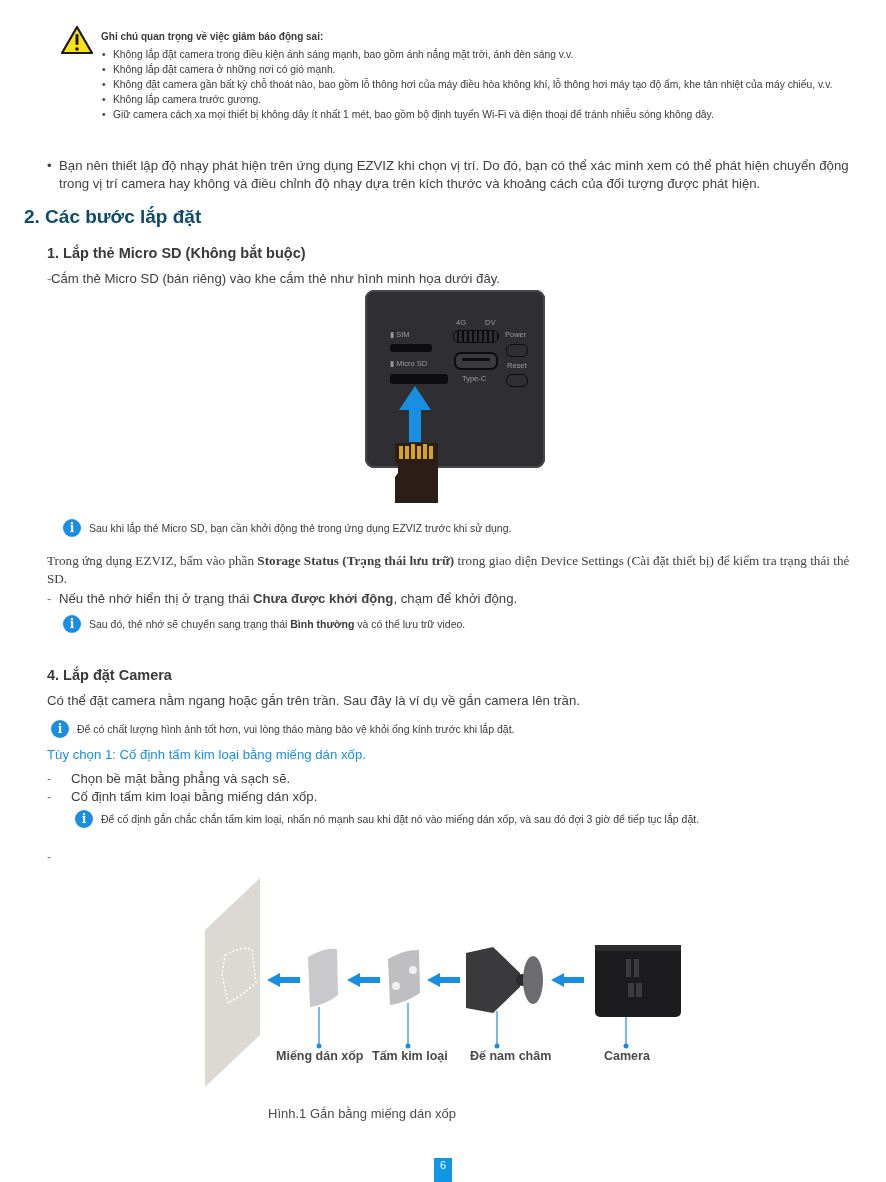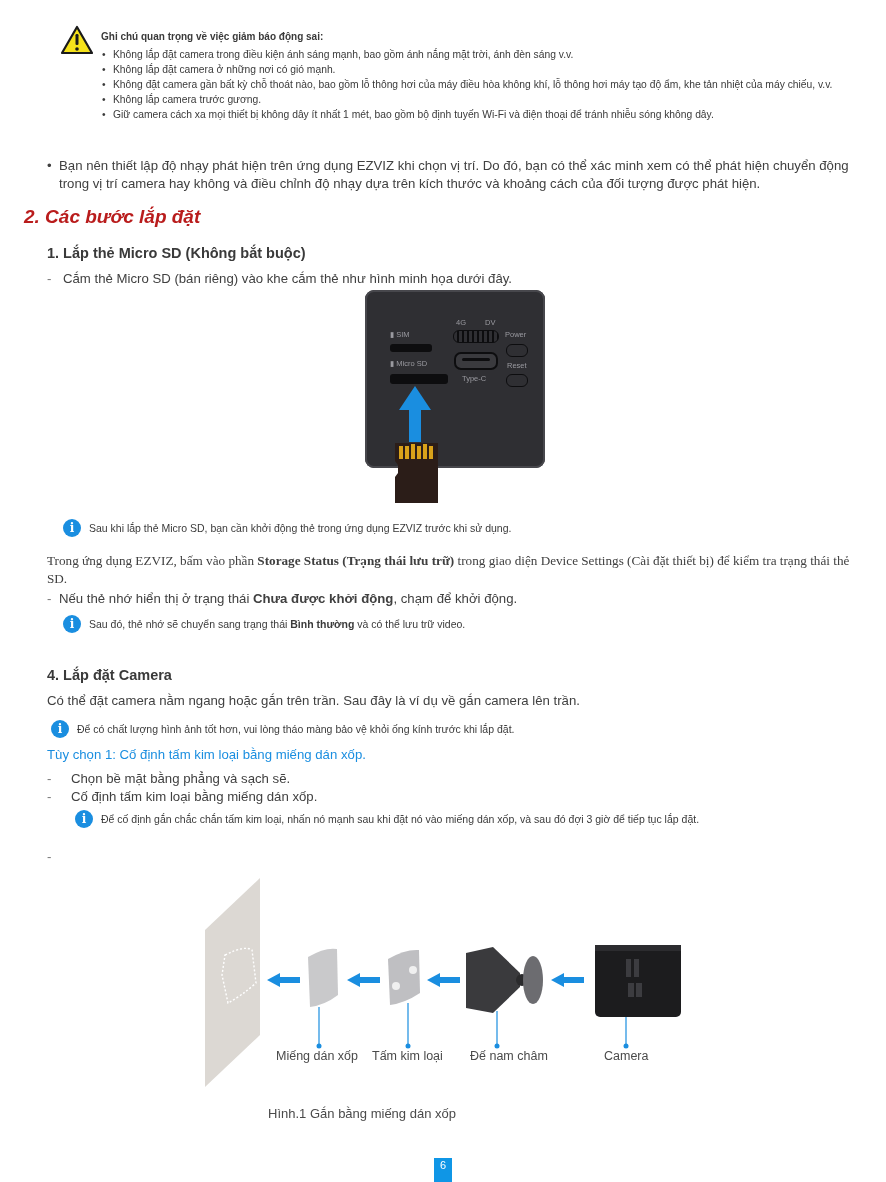--- a/index.html
+++ b/index.html
@@ -16,21 +16,21 @@
   .warn-icon { left: 60px; top: 25px; width: 34px; height: 30px; }
   .warn-title { left: 101px; top: 31px; font-size: 10px; font-weight: bold; color: #3a3a3a; }
   .warn-list { left: 101px; top: 47px; width: 770px; margin: 0; padding: 0; list-style: none; }
   .warn-list li { position: relative; padding-left: 12px; font-size: 10.3px; line-height: 15px; color: #3a3a3a; }
   .warn-list li::before { content: "•"; position: absolute; left: 1px; top: 0; }
 
   .main-bullet { left: 47px; top: 157px; width: 820px; }
   .main-bullet .dot { position: absolute; left: 0; top: 0; }
   .main-bullet .txt { margin-left: 12px; }
 
-  .h1 { left: 24px; top: 206px; font-size: 19px; font-weight: bold; color: #b91c1c; font-style: italic; }
+  .h1 { left: 24px; top: 206px; font-size: 19px; font-weight: bold; color: #0c4a6e; }
   .h2 { font-size: 14.5px; font-weight: bold; color: #3a3a3a; }
   .dash-item { position: absolute; }
   .dash-item .dash { position: absolute; left: 0; top: 0; color: #777; }
 
   
   .note { position: absolute; display: flex; align-items: center; }
   .info-icon { width: 18px; height: 18px; border-radius: 50%; background: #1a8ee0; color: #fff;
     font-size: 12px; font-weight: bold; display: flex; align-items: center; justify-content: center;
     margin-right: 8px; font-family: "DejaVu Serif", serif; flex-shrink: 0; }
   .note-text { font-size: 10.5px; color: #3a3a3a; }
@@ -40,21 +40,21 @@
   
   .device { left: 365px; top: 290px; width: 180px; height: 178px; background: #2f2f33; border-radius: 9px;
     box-shadow: inset 0 0 0 2px #47474c; }
   .dev-label { position: absolute; font-size: 7.5px; color: #9a9aa0; }
   .slot { position: absolute; background: #0d0d0f; border-radius: 3px; }
   .oval-btn { position: absolute; width: 20px; height: 11px; border: 1.6px solid #0d0d0f; border-radius: 6px; background: #2f2f33; }
   .arrow-up { position: absolute; }
   .sdcard { left: 395px; top: 443px; width: 43px; height: 60px; }
 
   
-  .mount-fig { left: 200px; top: 875px; width: 490px; height: 215px; }
+  .mount-fig { left: 200px; top: 875px; width: 490px; height: 215px; font-weight: bold; }
   .fig-label { position: absolute; font-size: 12.5px; color: #4a4a4a; white-space: nowrap; }
   .caption { left: 0; width: 724px; top: 1106px; text-align: center; font-size: 13px; color: #4a4a4a; }
   .page-num { left: 434px; top: 1158px; width: 18px; height: 24px; background: #0f96e6; color: #fff;
     font-size: 11px; text-align: center; line-height: 14px; }
 </style>
 </head>
 <body>
 
 <div class="abs warn-icon">
   <svg width="34" height="30" viewBox="0 0 34 30">
@@ -75,21 +75,21 @@
 <div class="abs main-bullet body-text">
   <span class="dot">•</span>
   <div class="txt">Bạn nên thiết lập độ nhạy phát hiện trên ứng dụng EZVIZ khi chọn vị trí. Do đó, bạn có thể xác minh xem có thể phát hiện chuyển động trong vị trí camera hay không và điều chỉnh độ nhạy dựa trên kích thước và khoảng cách của đối tượng được phát hiện.</div>
 </div>
 
 <div class="abs h1">2. Các bước lắp đặt</div>
 
 <div class="abs h2" style="left:47px; top:245px;">1. Lắp thẻ Micro SD (Không bắt buộc)</div>
 <div class="dash-item body-text" style="left:47px; top:270px; width:820px;">
   <span class="dash">-</span>
-  <span style="margin-left:16px;">Cắm thẻ Micro SD (bán riêng) vào khe cắm thẻ như hình minh họa dưới đây.</span>
+  <span style="margin-left:4px;">Cắm thẻ Micro SD (bán riêng) vào khe cắm thẻ như hình minh họa dưới đây.</span>
 </div>
 
 <div class="abs device">
   <span class="dev-label" style="left:25px; top:40px;">▮ <span>SIM</span></span>
   <div class="slot" style="left:25px; top:54px; width:42px; height:8px;"></div>
   <span class="dev-label" style="left:25px; top:69px;">▮ <span>Micro SD</span></span>
   <div class="slot" style="left:25px; top:84px; width:58px; height:10px;"></div>
   <span class="dev-label" style="left:91px; top:28px;">4G</span>
   <span class="dev-label" style="left:120px; top:28px;">DV</span>
   <div class="abs" style="left:88px; top:40px; width:44px; height:11px; border:1.6px solid #0d0d0f; border-radius:6px; background:repeating-linear-gradient(90deg,#2f2f33 0 3px,#0d0d0f 3px 5px);"></div>

